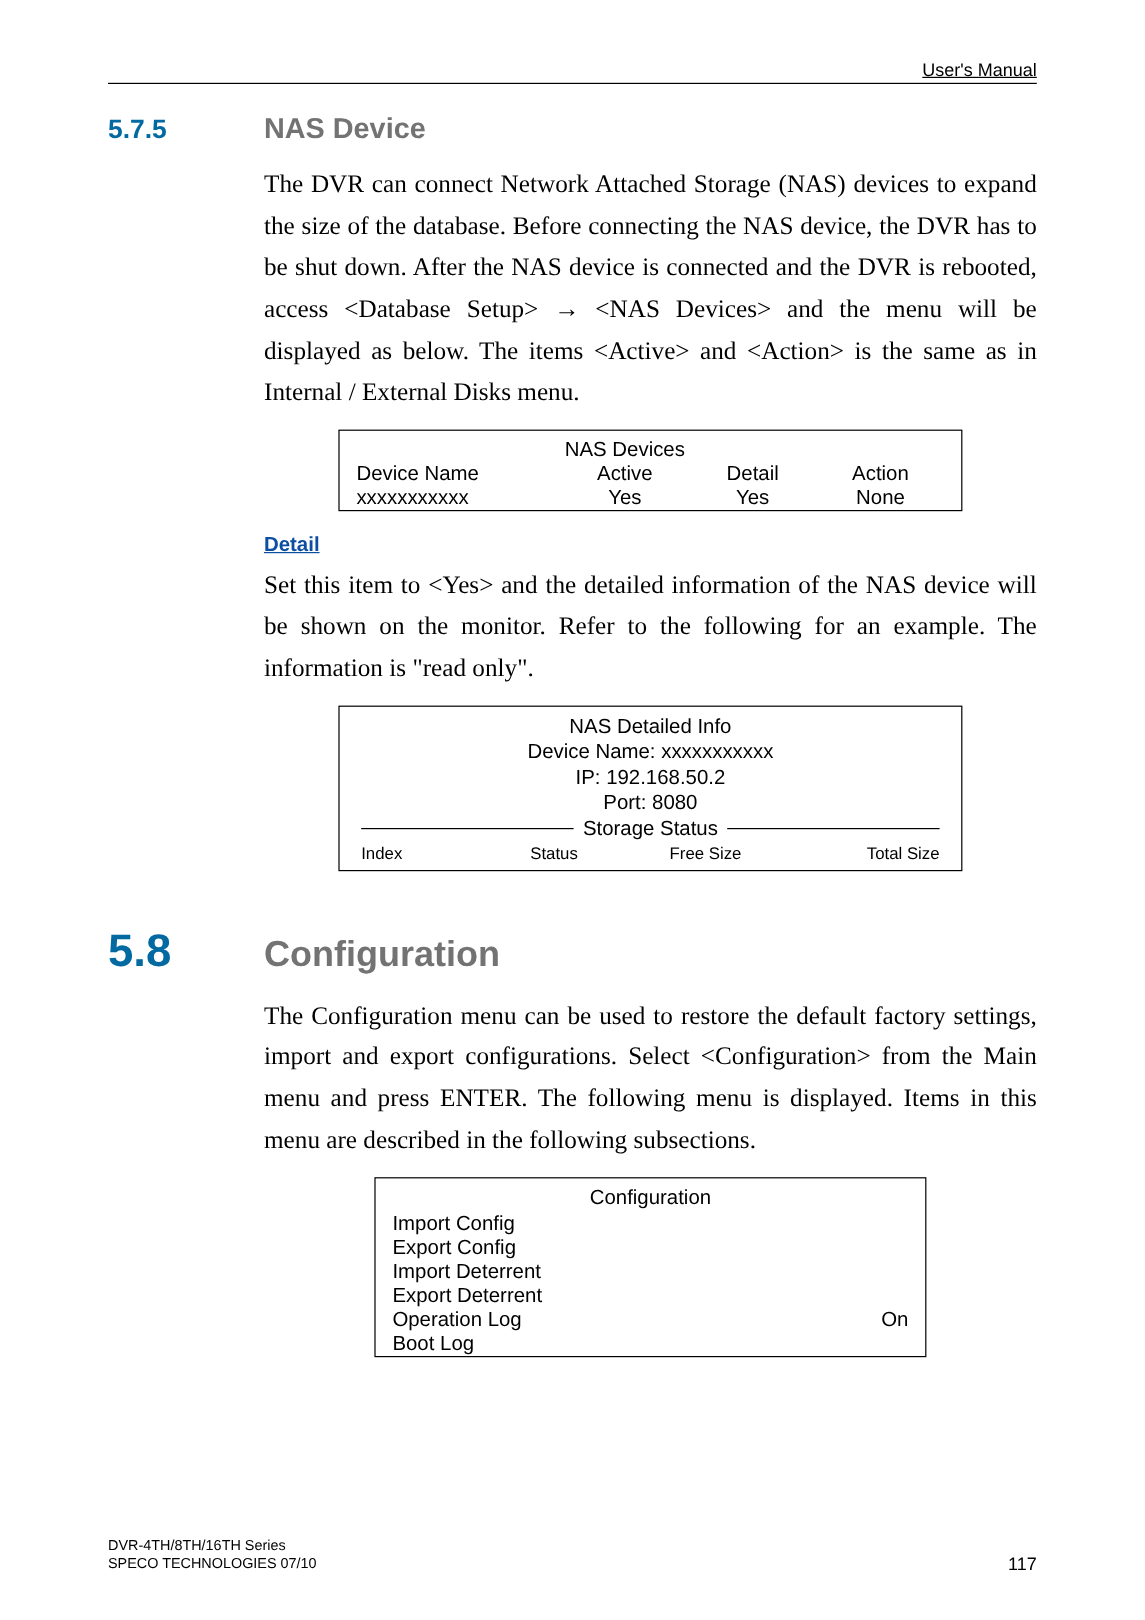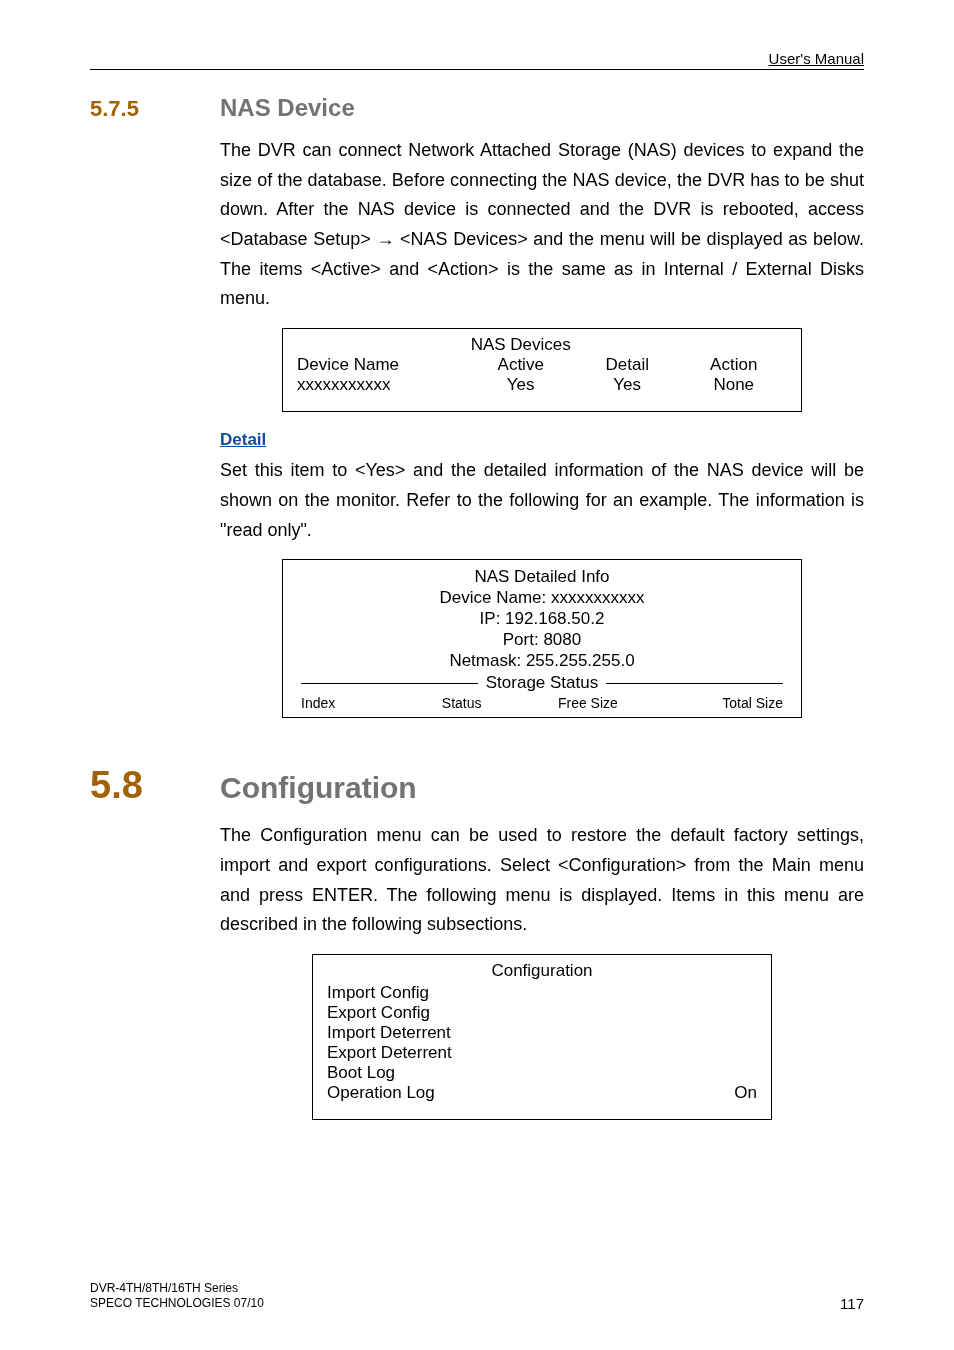--- a/index.html
+++ b/index.html
@@ -1,27 +1,27 @@
 <!DOCTYPE html>
 <html><head>
   <meta charset="utf-8">
   <style>
     * { box-sizing: border-box; margin: 0; padding: 0; }
     html, body { width: 954px; background: #fff; font-family: Arial, Helvetica, sans-serif; color: #000; }
     .page { width: 954px; padding: 50px 90px 40px 90px; min-height: 1350px; position: relative; }
     .hdr-bar { border-bottom: 1px solid #000; padding-bottom: 2px; margin-bottom: 24px; display: flex; justify-content: flex-end; }
     .hdr-title { font-size: 15px; text-decoration: underline; }
     .sec-head { display: flex; align-items: baseline; margin-bottom: 14px; }
-    .sec-num { color: #a16207; font-weight: bold; font-size: 22px; width: 130px; flex-shrink: 0; }
+    .sec-num { color: #0369a1; font-weight: bold; font-size: 22px; width: 130px; flex-shrink: 0; }
     .sec-title { color: #737373; font-weight: bold; font-size: 24px; }
     .sec-head.big .sec-num { font-size: 38px; }
     .sec-head.big .sec-title { font-size: 30px; }
     .body-indent { margin-left: 130px; }
-    .para { font-size: 18px; line-height: 1.65; text-align: justify; margin-bottom: 14px; }
-    .box { border: 1px solid #000; padding: 6px 14px 16px 14px; font-size: 17px; margin: 4px auto 18px auto; }
+    .para { font-size: 21px; line-height: 1.65; text-align: justify; margin-bottom: 14px; font-family: Liberation Serif, serif; }
+    .box { border: 1px solid #000; padding: 6px 14px 0 14px; font-size: 17px; margin: 4px auto 18px auto; }
     .row { display: flex; }
     .cell { flex: 1; }
     .box-nas { width: 520px; }
     .box-nas .row .cell:nth-child(1){ flex: 1.6; text-align:left; }
     .box-nas .row .cell:nth-child(2){ flex: 1; text-align:center; }
     .box-nas .row .cell:nth-child(3){ flex: 1; text-align:center; }
     .box-nas .row .cell:nth-child(4){ flex: 1; text-align:center; }
     .subhead { color:#0b4ea2; font-weight:bold; text-decoration: underline; font-size:17px; margin-bottom:6px; }
     .box-detail { width: 520px; text-align:center; padding: 6px 18px; position: relative; }
     .box-detail .line { margin: 1px 0; font-size: 17px; }
@@ -81,21 +81,20 @@
     </div>
 
     <div class="subhead">Detail</div>
     <p class="para">Set this item to &lt;Yes&gt; and the detailed information of the NAS device will be shown on the monitor. Refer to the following for an example. The information is "read only".</p>
 
     <div class="box box-detail">
       <div class="line">NAS Detailed Info</div>
       <div class="line">Device Name: xxxxxxxxxxx</div>
       <div class="line">IP: 192.168.50.2</div>
       <div class="line">Port: 8080</div>
-      <div class="line">Netmask: 255.255.255.0</div>
       <div class="storage-row">
         <div class="storage-rule"></div>
         <div class="storage-label">Storage Status</div>
         <div class="storage-rule"></div>
       </div>
       <div class="detail-cols">
         <div class="cell">Index</div>
         <div class="cell">Status</div>
         <div class="cell">Free Size</div>
         <div class="cell">Total Size</div>
@@ -125,26 +124,26 @@
         </div>
       <div class="crow">
           <span>Import Deterrent</span>
           <span></span>
         </div>
       <div class="crow">
           <span>Export Deterrent</span>
           <span></span>
         </div>
       <div class="crow">
+          <span>Operation Log</span>
+          <span>On</span>
+        </div>
+      <div class="crow">
           <span>Boot Log</span>
           <span></span>
-        </div>
-      <div class="crow">
-          <span>Operation Log</span>
-          <span>On</span>
         </div>
     </div>
   </div>
 
   <div class="footer">
     <div class="footer-left">
       <div>DVR-4TH/8TH/16TH Series</div>
       <div>SPECO TECHNOLOGIES 07/10</div>
     </div>
     <div class="page-num">117</div>

